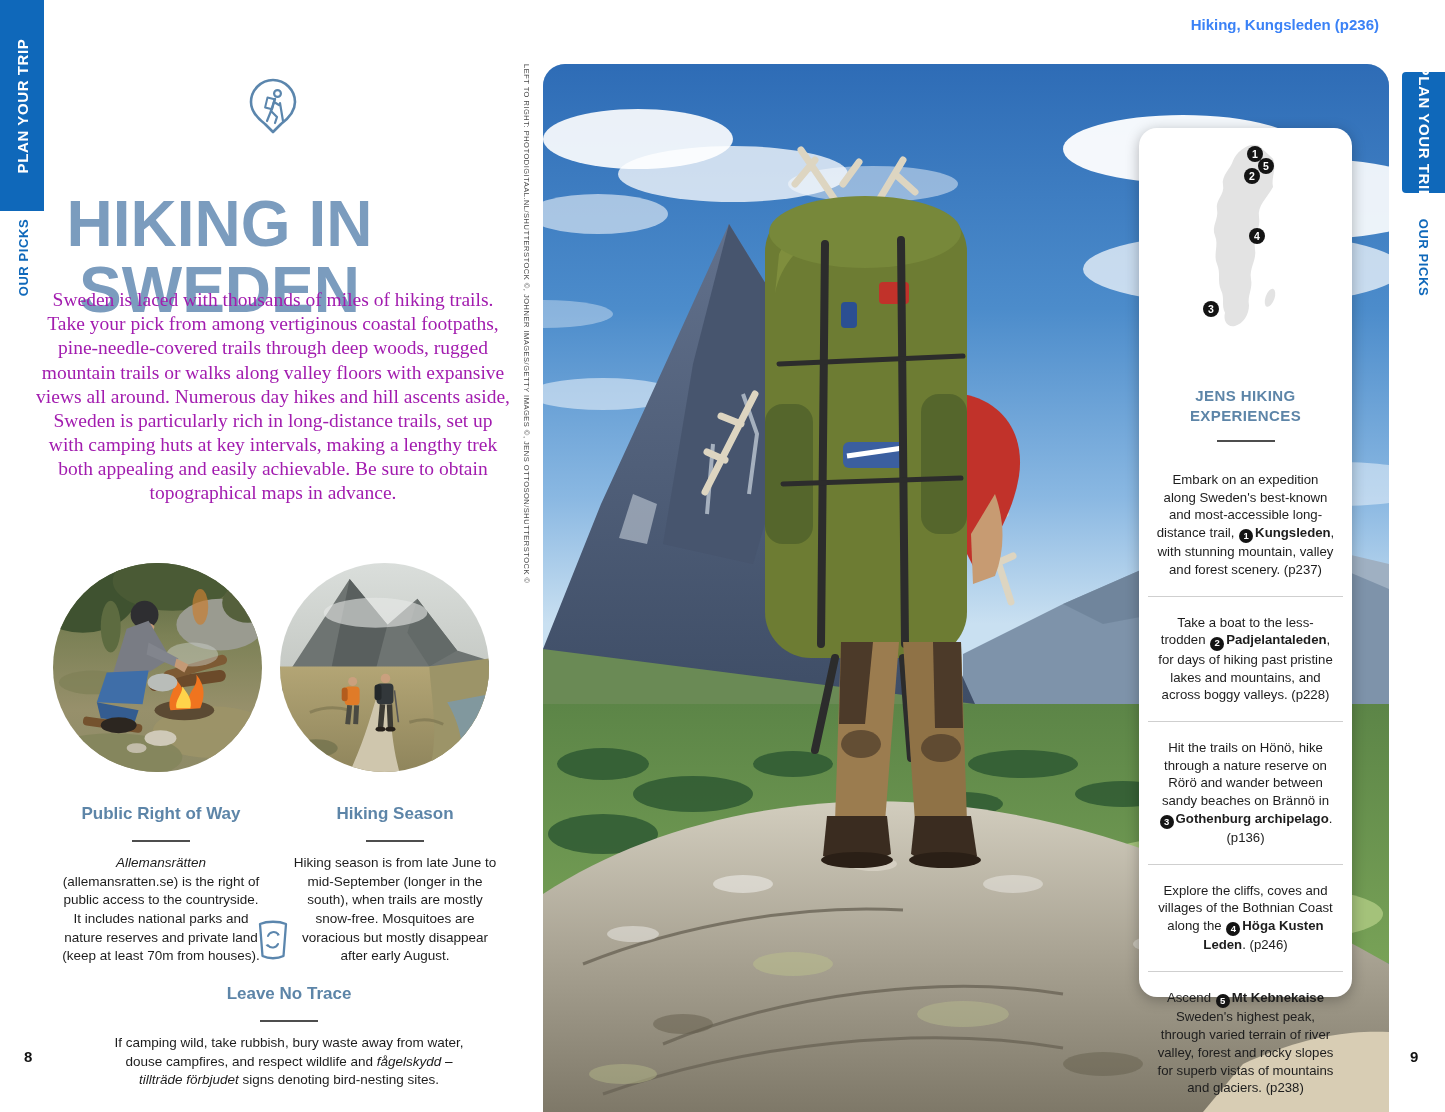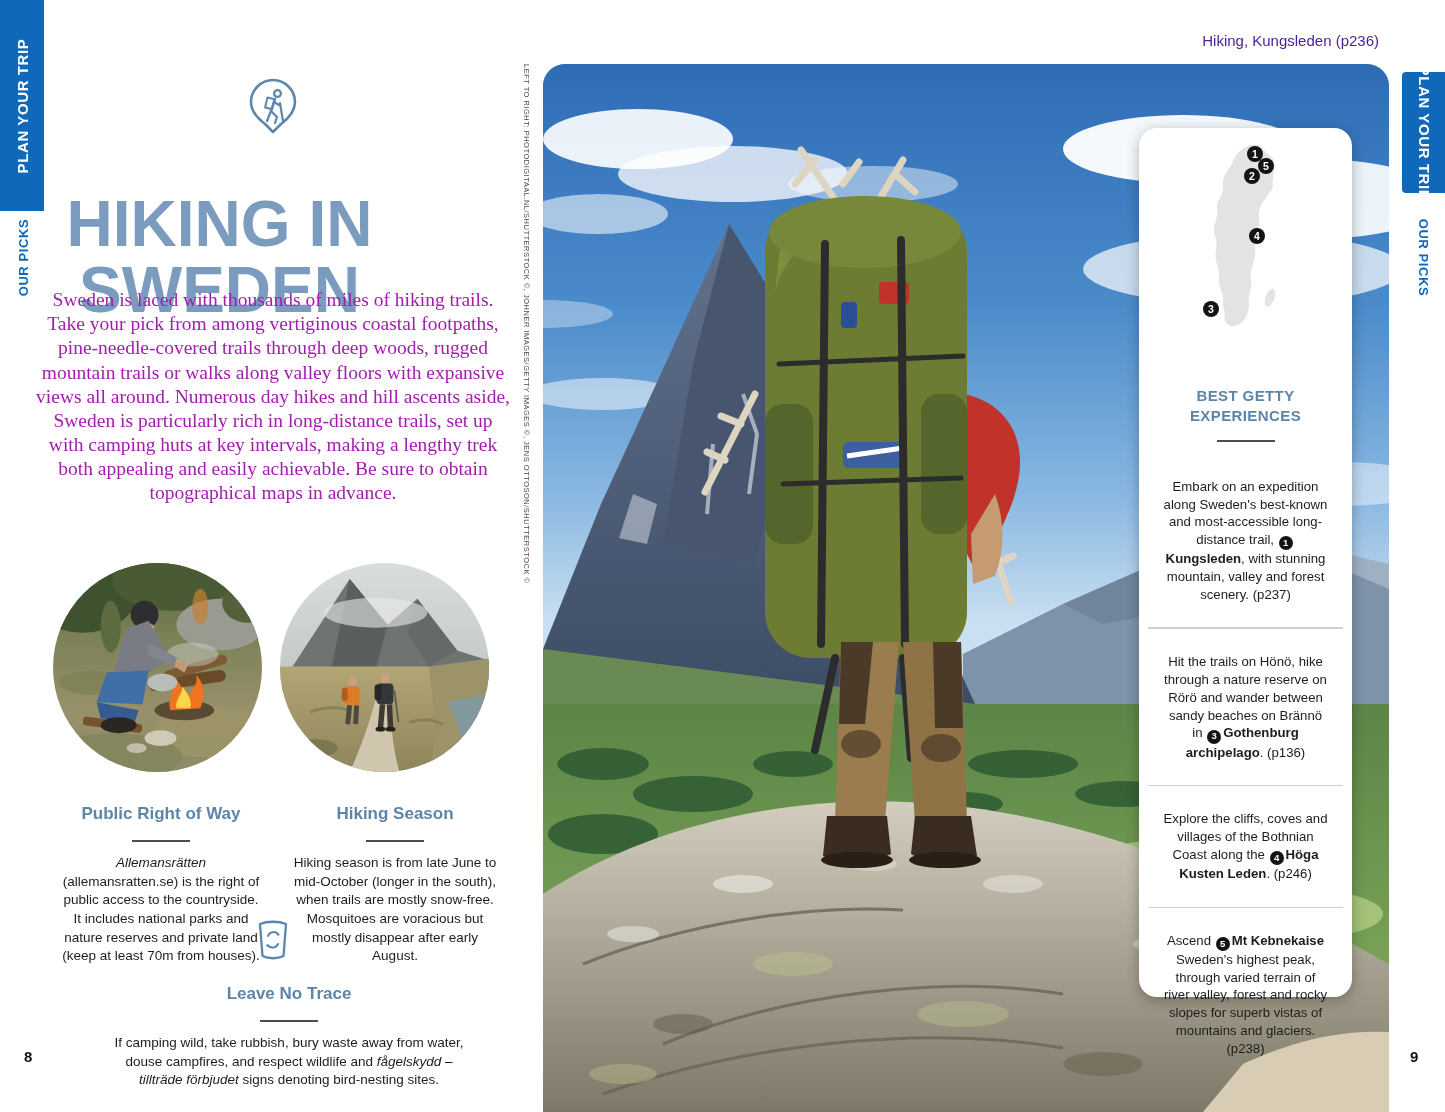--- a/index.html
+++ b/index.html
@@ -29,31 +29,31 @@
   .sec.left{left:50px;width:222px;}
   .sec.right{left:284px;width:222px;}
   .trash-icon{position:absolute;left:254px;top:918px;width:38px;height:44px;}
   .lnt{position:absolute;left:94px;top:968px;width:390px;}
   .pagenum{position:absolute;font-size:15px;font-weight:600;color:#111;}
   .pagenum.l{left:24px;top:1048px;}
   .pagenum.r{left:1410px;top:1048px;}
   .credit{position:absolute;left:531px;top:64px;transform:rotate(90deg);transform-origin:0 0;font-size:7.5px;letter-spacing:.5px;color:#4a4a4a;white-space:nowrap;}
 
   
-  .caption{position:absolute;right:66px;top:32px;font-size:15px;font-weight:400;color:#4c1d95;}
+  .caption{position:absolute;right:66px;top:16px;font-size:15px;font-weight:700;color:#3b82f6;}
   .photo{position:absolute;left:543px;top:64px;width:846px;height:1048px;border-radius:22px 22px 0 0;overflow:hidden;background:#9db8d2;}
   .photo > svg{position:absolute;left:0;top:0;width:846px;height:1048px;}
   .card{position:absolute;left:596px;top:64px;width:213px;height:869px;background:#fff;border-radius:18px;box-shadow:0 3px 14px rgba(0,0,0,.28);}
   .mapbox{position:absolute;left:0;top:0;width:213px;height:250px;}
   .mapbox svg{position:absolute;left:58px;top:12px;width:110px;height:216px;}
   .map-marker{position:absolute;width:16px;height:16px;border-radius:50%;background:#141414;color:#fff;font-size:10.5px;font-weight:700;display:flex;align-items:center;justify-content:center;}
   .card-h{position:absolute;left:10px;top:258px;width:193px;text-align:center;font-size:15px;font-weight:700;color:#5d85a8;letter-spacing:.4px;line-height:1.3;margin:0;}
   .card .rule{position:absolute;left:50%;top:312px;margin:0 0 0 -29px;}
   .entries{position:absolute;left:9px;top:326px;width:195px;}
-  .entry{font-size:13.2px;line-height:1.34;text-align:center;margin:15px;padding:9px 0;color:#1d1d1d;}
+  .entry{font-size:13.2px;line-height:1.34;text-align:center;margin:8px;padding:9px 0;color:#1d1d1d;}
   .entry b{font-weight:700;}
   .entries hr{border:none;border-top:1px solid #cfcfcf;margin:0;}
   .chip{display:inline-flex;width:14px;height:14px;border-radius:50%;background:#141414;color:#fff;font-size:9.5px;font-weight:700;align-items:center;justify-content:center;vertical-align:-2px;margin:0 2px 0 1px;}
   em.run-i{font-style:italic;}
 </style>
 </head>
 <body>
 
 <div class="spread">
 
@@ -163,21 +163,21 @@
   </div>
 
   <section class="sec left">
     <h3 class="sec-h">Public Right of Way</h3>
     <div class="rule"></div>
     <p class="sec-p"><em class="run-i">Allemansrätten</em><span> (allemansratten.se) is the right of public access to the countryside. It includes national parks and nature reserves and private land (keep at least 70m from houses).</span></p>
   </section>
   <section class="sec right">
     <h3 class="sec-h">Hiking Season</h3>
     <div class="rule"></div>
-    <p class="sec-p"><span>Hiking season is from late June to mid-October (longer in the south), when trails are mostly snow-free. Mosquitoes are voracious but mostly disappear after early August.</span></p>
+    <p class="sec-p"><span>Hiking season is from late June to mid-September (longer in the south), when trails are mostly snow-free. Mosquitoes are voracious but mostly disappear after early August.</span></p>
   </section>
 
   <div class="trash-icon">
     <svg viewBox="0 0 38 44" fill="none" stroke="#5b86ad" stroke-width="2.3" stroke-linecap="round" stroke-linejoin="round">
       <path d="M6,6 C13,3 25,3 32,6 L29.5,38 C23.5,41 14.5,41 8.5,38 Z"></path>
       <path d="M14,18 a6,6 0 0 1 10,-2" stroke-width="2"></path>
       <path d="M24,15 l2,2 -3,1 z" fill="#5b86ad" stroke="none"></path>
       <path d="M24,26 a6,6 0 0 1 -10,1.5" stroke-width="2"></path>
       <path d="M13.5,29 l-2,-2 3,-1 z" fill="#5b86ad" stroke="none"></path>
     </svg>
@@ -329,25 +329,26 @@
           <ellipse cx="73" cy="168" rx="4.5" ry="10" fill="#e3e3e3" transform="rotate(18 73 168)"></ellipse>
         </svg>
         <div id="markers">
             <div class="map-marker" style="left: 108px; top: 18px;">1</div>
             <div class="map-marker" style="left: 119px; top: 30px;">5</div>
             <div class="map-marker" style="left: 105px; top: 40px;">2</div>
             <div class="map-marker" style="left: 110px; top: 100px;">4</div>
             <div class="map-marker" style="left: 64px; top: 173px;">3</div>
           </div>
       </div>
-      <h4 class="card-h">BEST GETTY EXPERIENCES</h4>
+      <h4 class="card-h">JENS HIKING EXPERIENCES</h4>
       <div class="rule"></div>
       <div class="entries" id="entries">
           <p class="entry"><span>Embark on an expedition along Sweden's best-known and most-accessible long-distance trail, </span><span class="chip">1</span><b>Kungsleden</b><span>, with stunning mountain, valley and forest scenery. (p237)</span></p>
           <hr>
+          <p class="entry"><span>Take a boat to the less-trodden </span><span class="chip">2</span><b>Padjelantaleden</b><span>, for days of hiking past pristine lakes and mountains, and across boggy valleys. (p228)</span></p>
           <hr>
           <p class="entry"><span>Hit the trails on Hönö, hike through a nature reserve on Rörö and wander between sandy beaches on Brännö in </span><span class="chip">3</span><b>Gothenburg archipelago</b><span>. (p136)</span></p>
           <hr>
           <p class="entry"><span>Explore the cliffs, coves and villages of the Bothnian Coast along the </span><span class="chip">4</span><b>Höga Kusten Leden</b><span>. (p246)</span></p>
           <hr>
           <p class="entry"><span>Ascend </span><span class="chip">5</span><b>Mt Kebnekaise</b><span> Sweden's highest peak, through varied terrain of river valley, forest and rocky slopes for superb vistas of mountains and glaciers. (p238)</span></p>
         </div>
     </div>
   </div>
 

